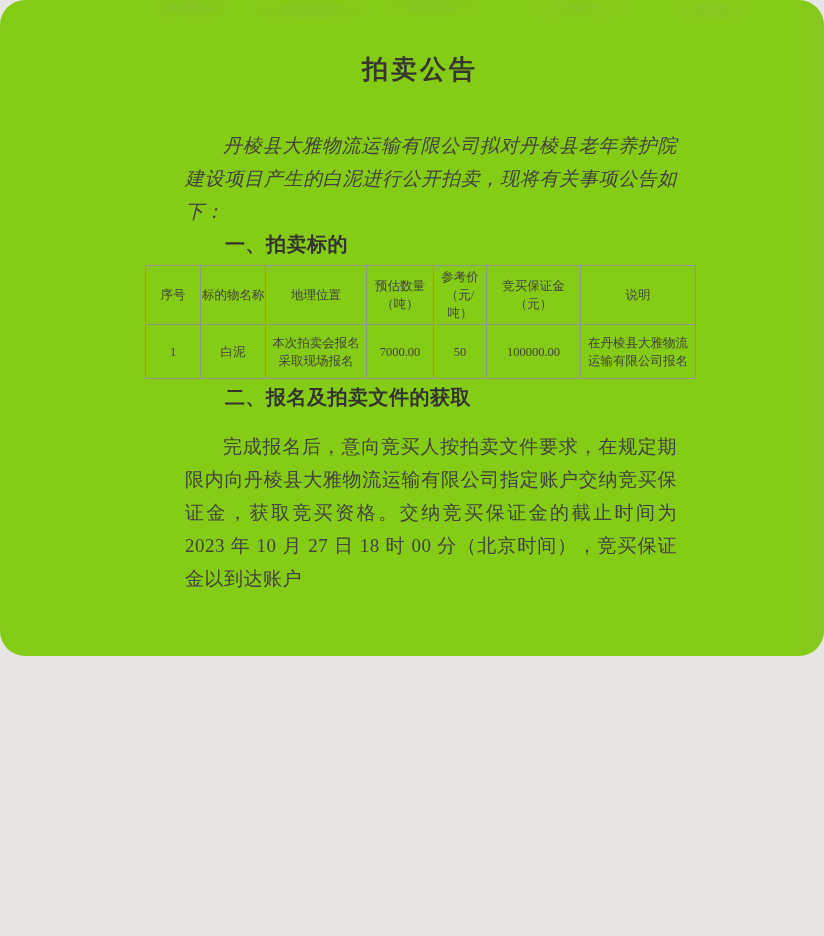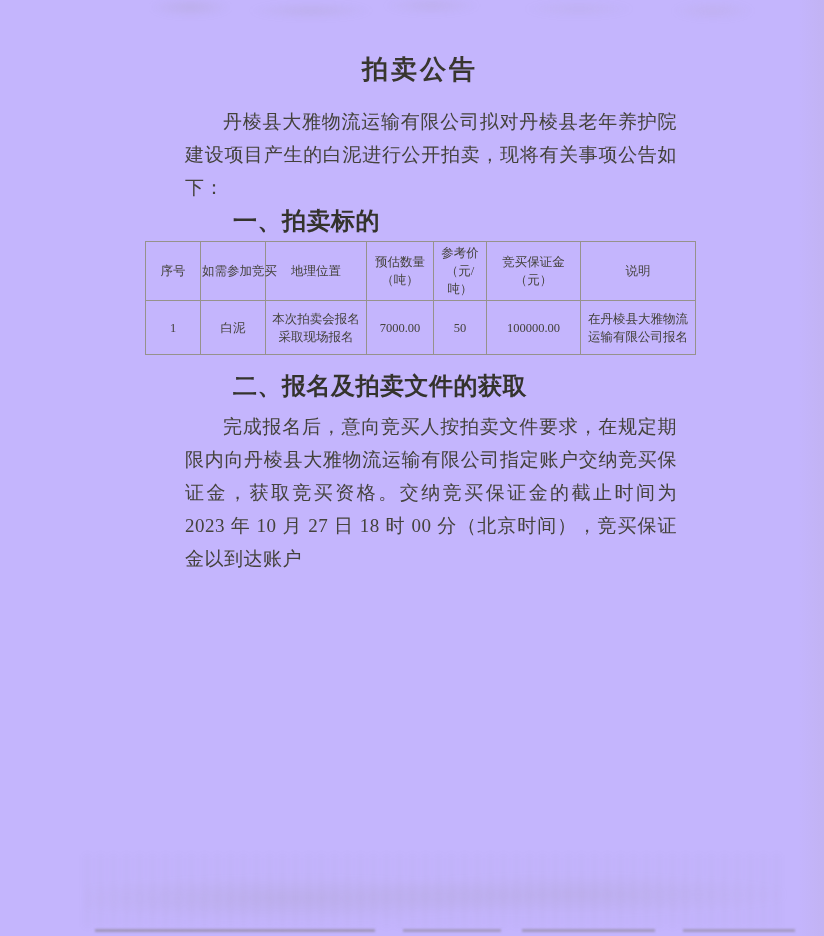--- a/index.html
+++ b/index.html
@@ -3,25 +3,26 @@
 <meta charset="utf-8">
 <style>
   html, body {
     margin: 0;
     padding: 0;
     background: #e8e6e4;
   }
   .sheet {
     position: relative;
     width: 824px;
-    height: 936px;
-    background: #c4b5fd;
+    height: 656px;
+    background: #84cc16;
     overflow: hidden;
     font-family: "Liberation Serif", "DejaVu Serif", serif;
     color: #413f3b;
+    border-radius: 25px;
   }
   
   .artifact { position: absolute; pointer-events: none; }
   .artifact-top {
     top: -8px; left: 110px; width: 670px; height: 34px;
     background:
       radial-gradient(60px 14px at 12% 45%, rgba(150,140,135,0.16), transparent 70%),
       radial-gradient(90px 12px at 30% 55%, rgba(150,140,135,0.14), transparent 70%),
       radial-gradient(70px 13px at 48% 40%, rgba(150,140,135,0.13), transparent 70%),
       radial-gradient(80px 12px at 70% 50%, rgba(160,150,145,0.10), transparent 70%),
@@ -67,33 +68,33 @@
   }
   .body {
     margin: 0 18px 0 40px;   
     font-size: 19px;
     line-height: 33px;
     text-align: justify;
     letter-spacing: 0.5px;
     color: #44423c;
   }
   .indent { text-indent: 2em; }
-  .intro { margin-top: 17px; }
+  .intro { margin-top: 41px; font-style: italic; }
   .heading {
     margin: 0 18px 0 40px;
     padding-left: 2em;
     font-family: "Liberation Sans", "DejaVu Sans", sans-serif;
-    font-size: 24px;
+    font-size: 20px;
     font-weight: bold;
     line-height: 33px;
     color: #34332d;
     letter-spacing: 0.5px;
   }
-  .heading-2 { margin-top: 14px; }
-  .para-4 { margin-top: 8px; }
+  .heading-2 { margin-top: 2px; }
+  .para-4 { margin-top: 16px; }
 
   .auction-table {
     width: 550px;
     margin-top: 4px;
     border-collapse: collapse;
     table-layout: fixed;
     font-size: 12.5px;
     color: #44423c;
   }
   .auction-table th, .auction-table td {
@@ -135,21 +136,21 @@
         <col style="width:65px">
         <col style="width:101px">
         <col style="width:67px">
         <col style="width:53px">
         <col style="width:94px">
         <col style="width:115px">
       </colgroup>
       <thead>
         <tr>
           <th>序号</th>
-          <th>如需参加竞买</th>
+          <th>标的物名称</th>
           <th>地理位置</th>
           <th>预估数量
 （吨）</th>
           <th>参考价
 （元/吨）</th>
           <th>竞买保证金（元）</th>
           <th>说明</th>
         </tr>
       </thead>
       <tbody>

